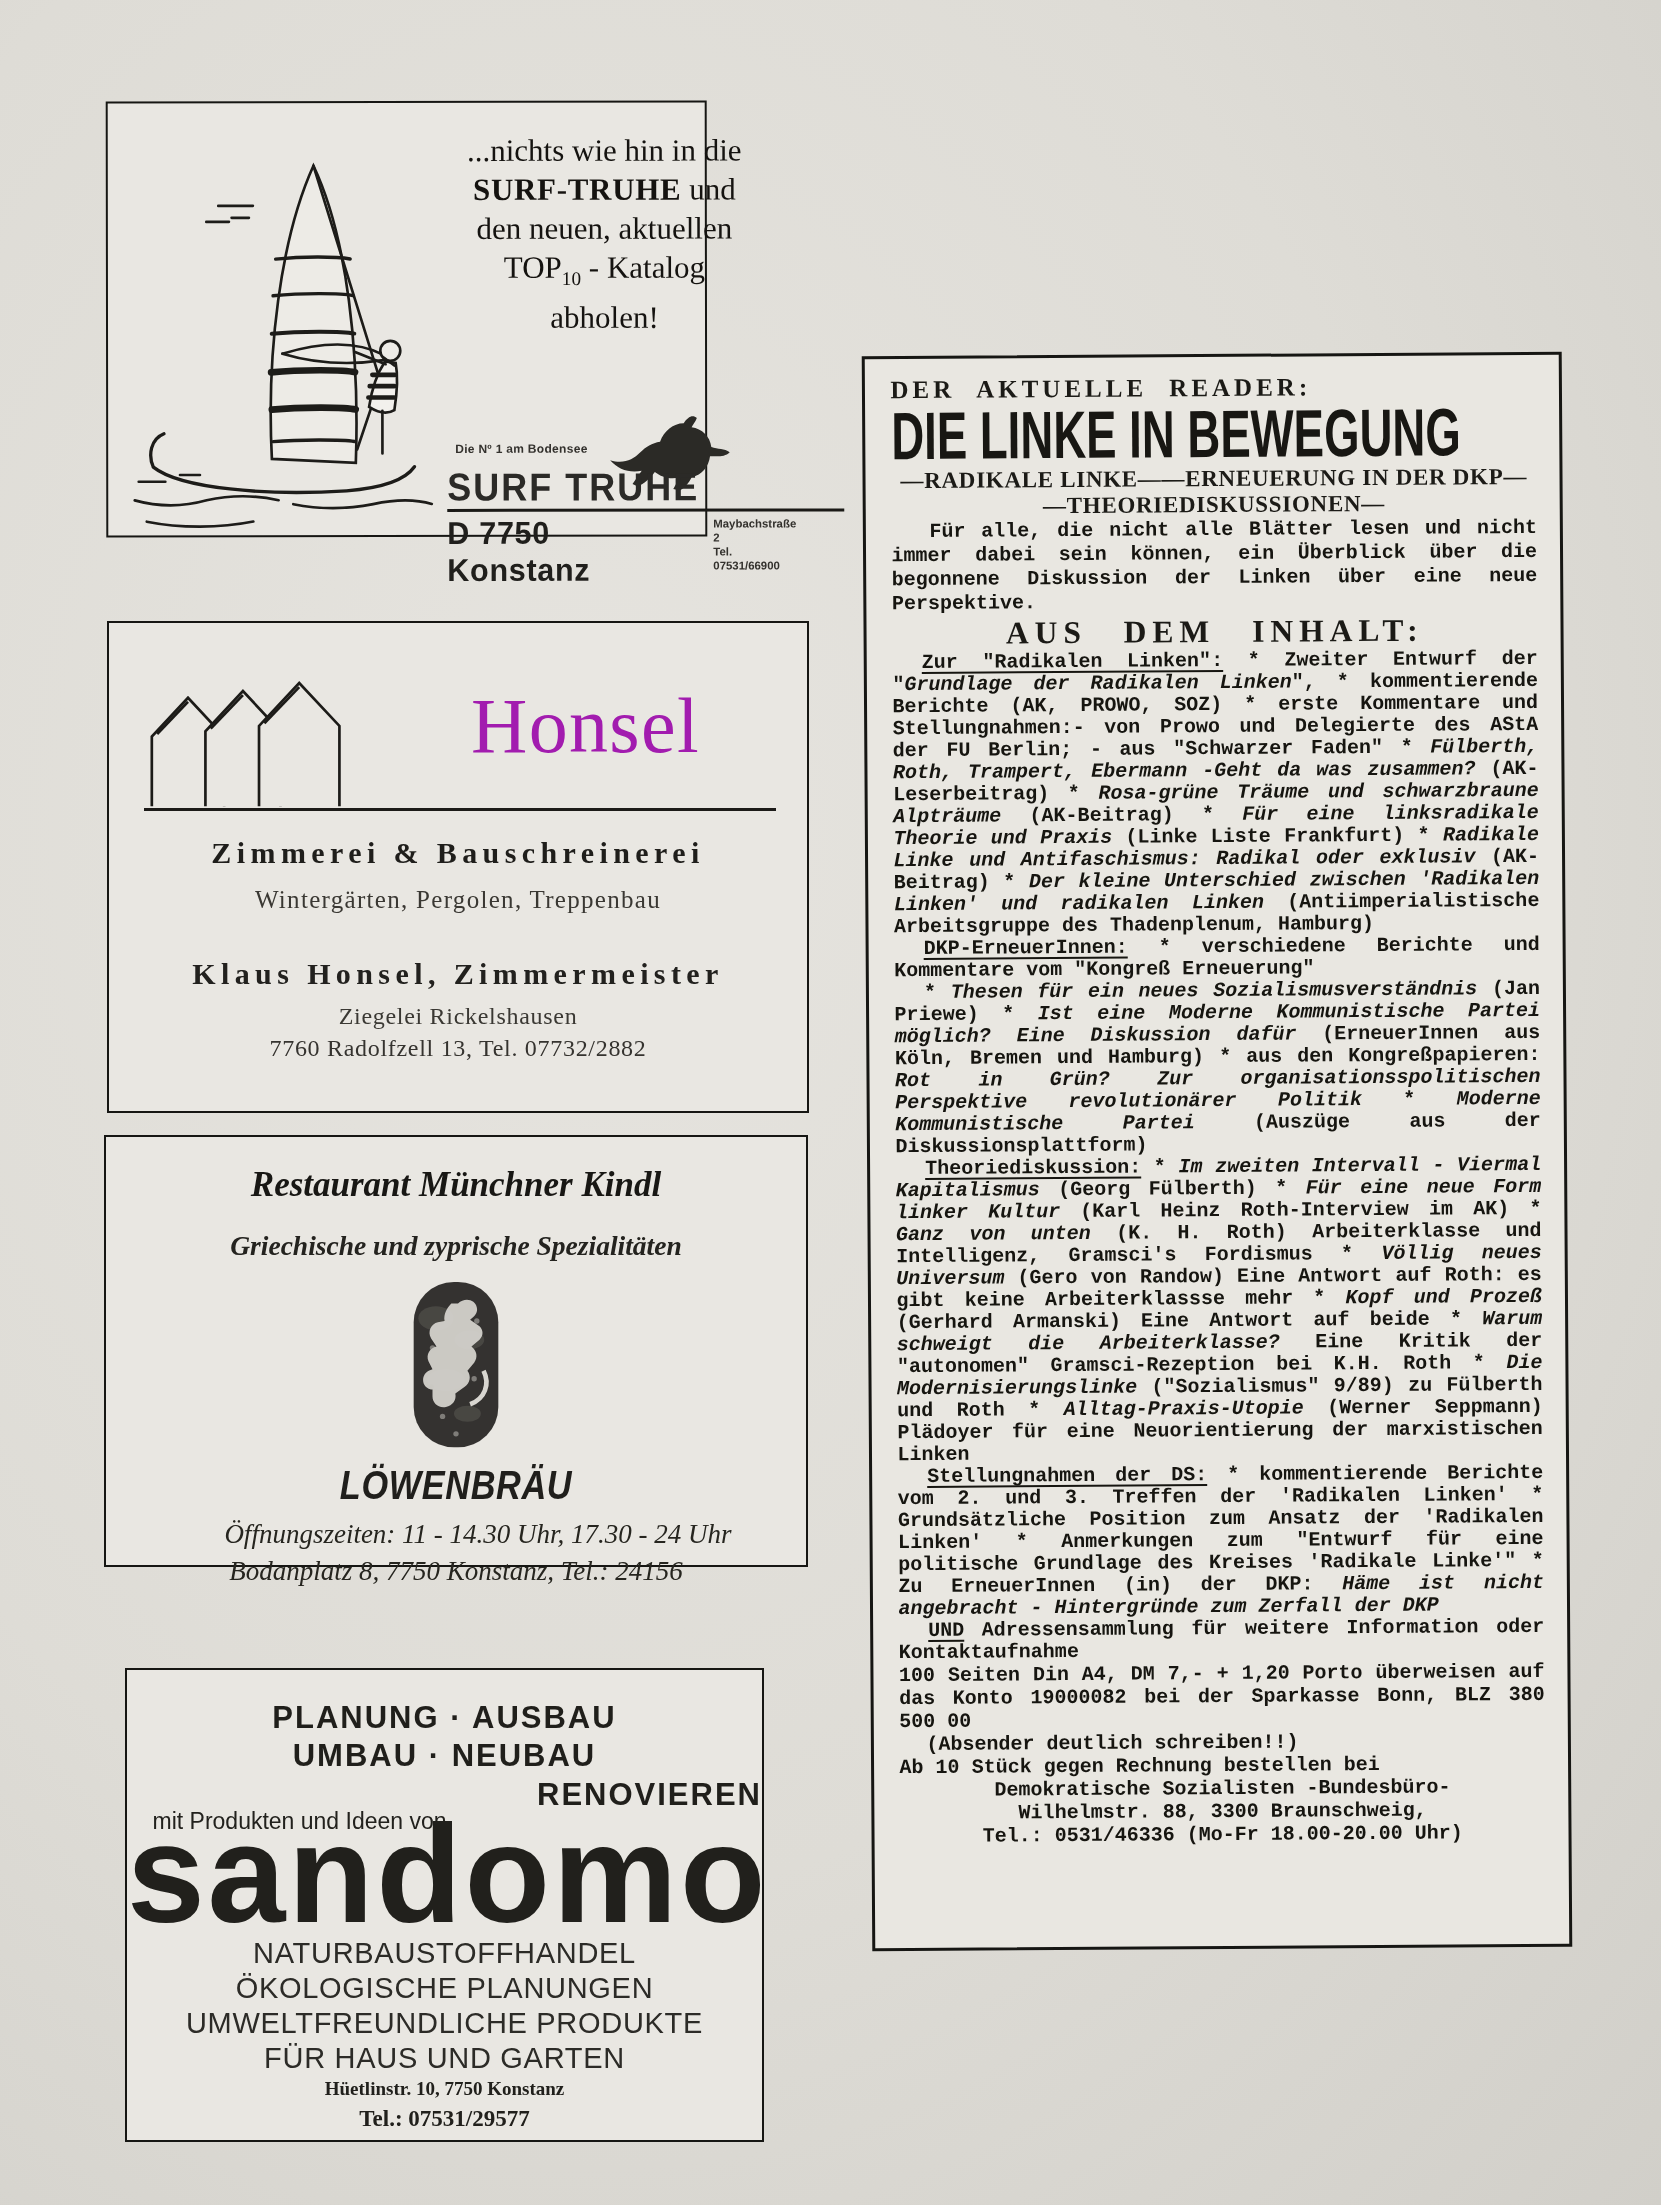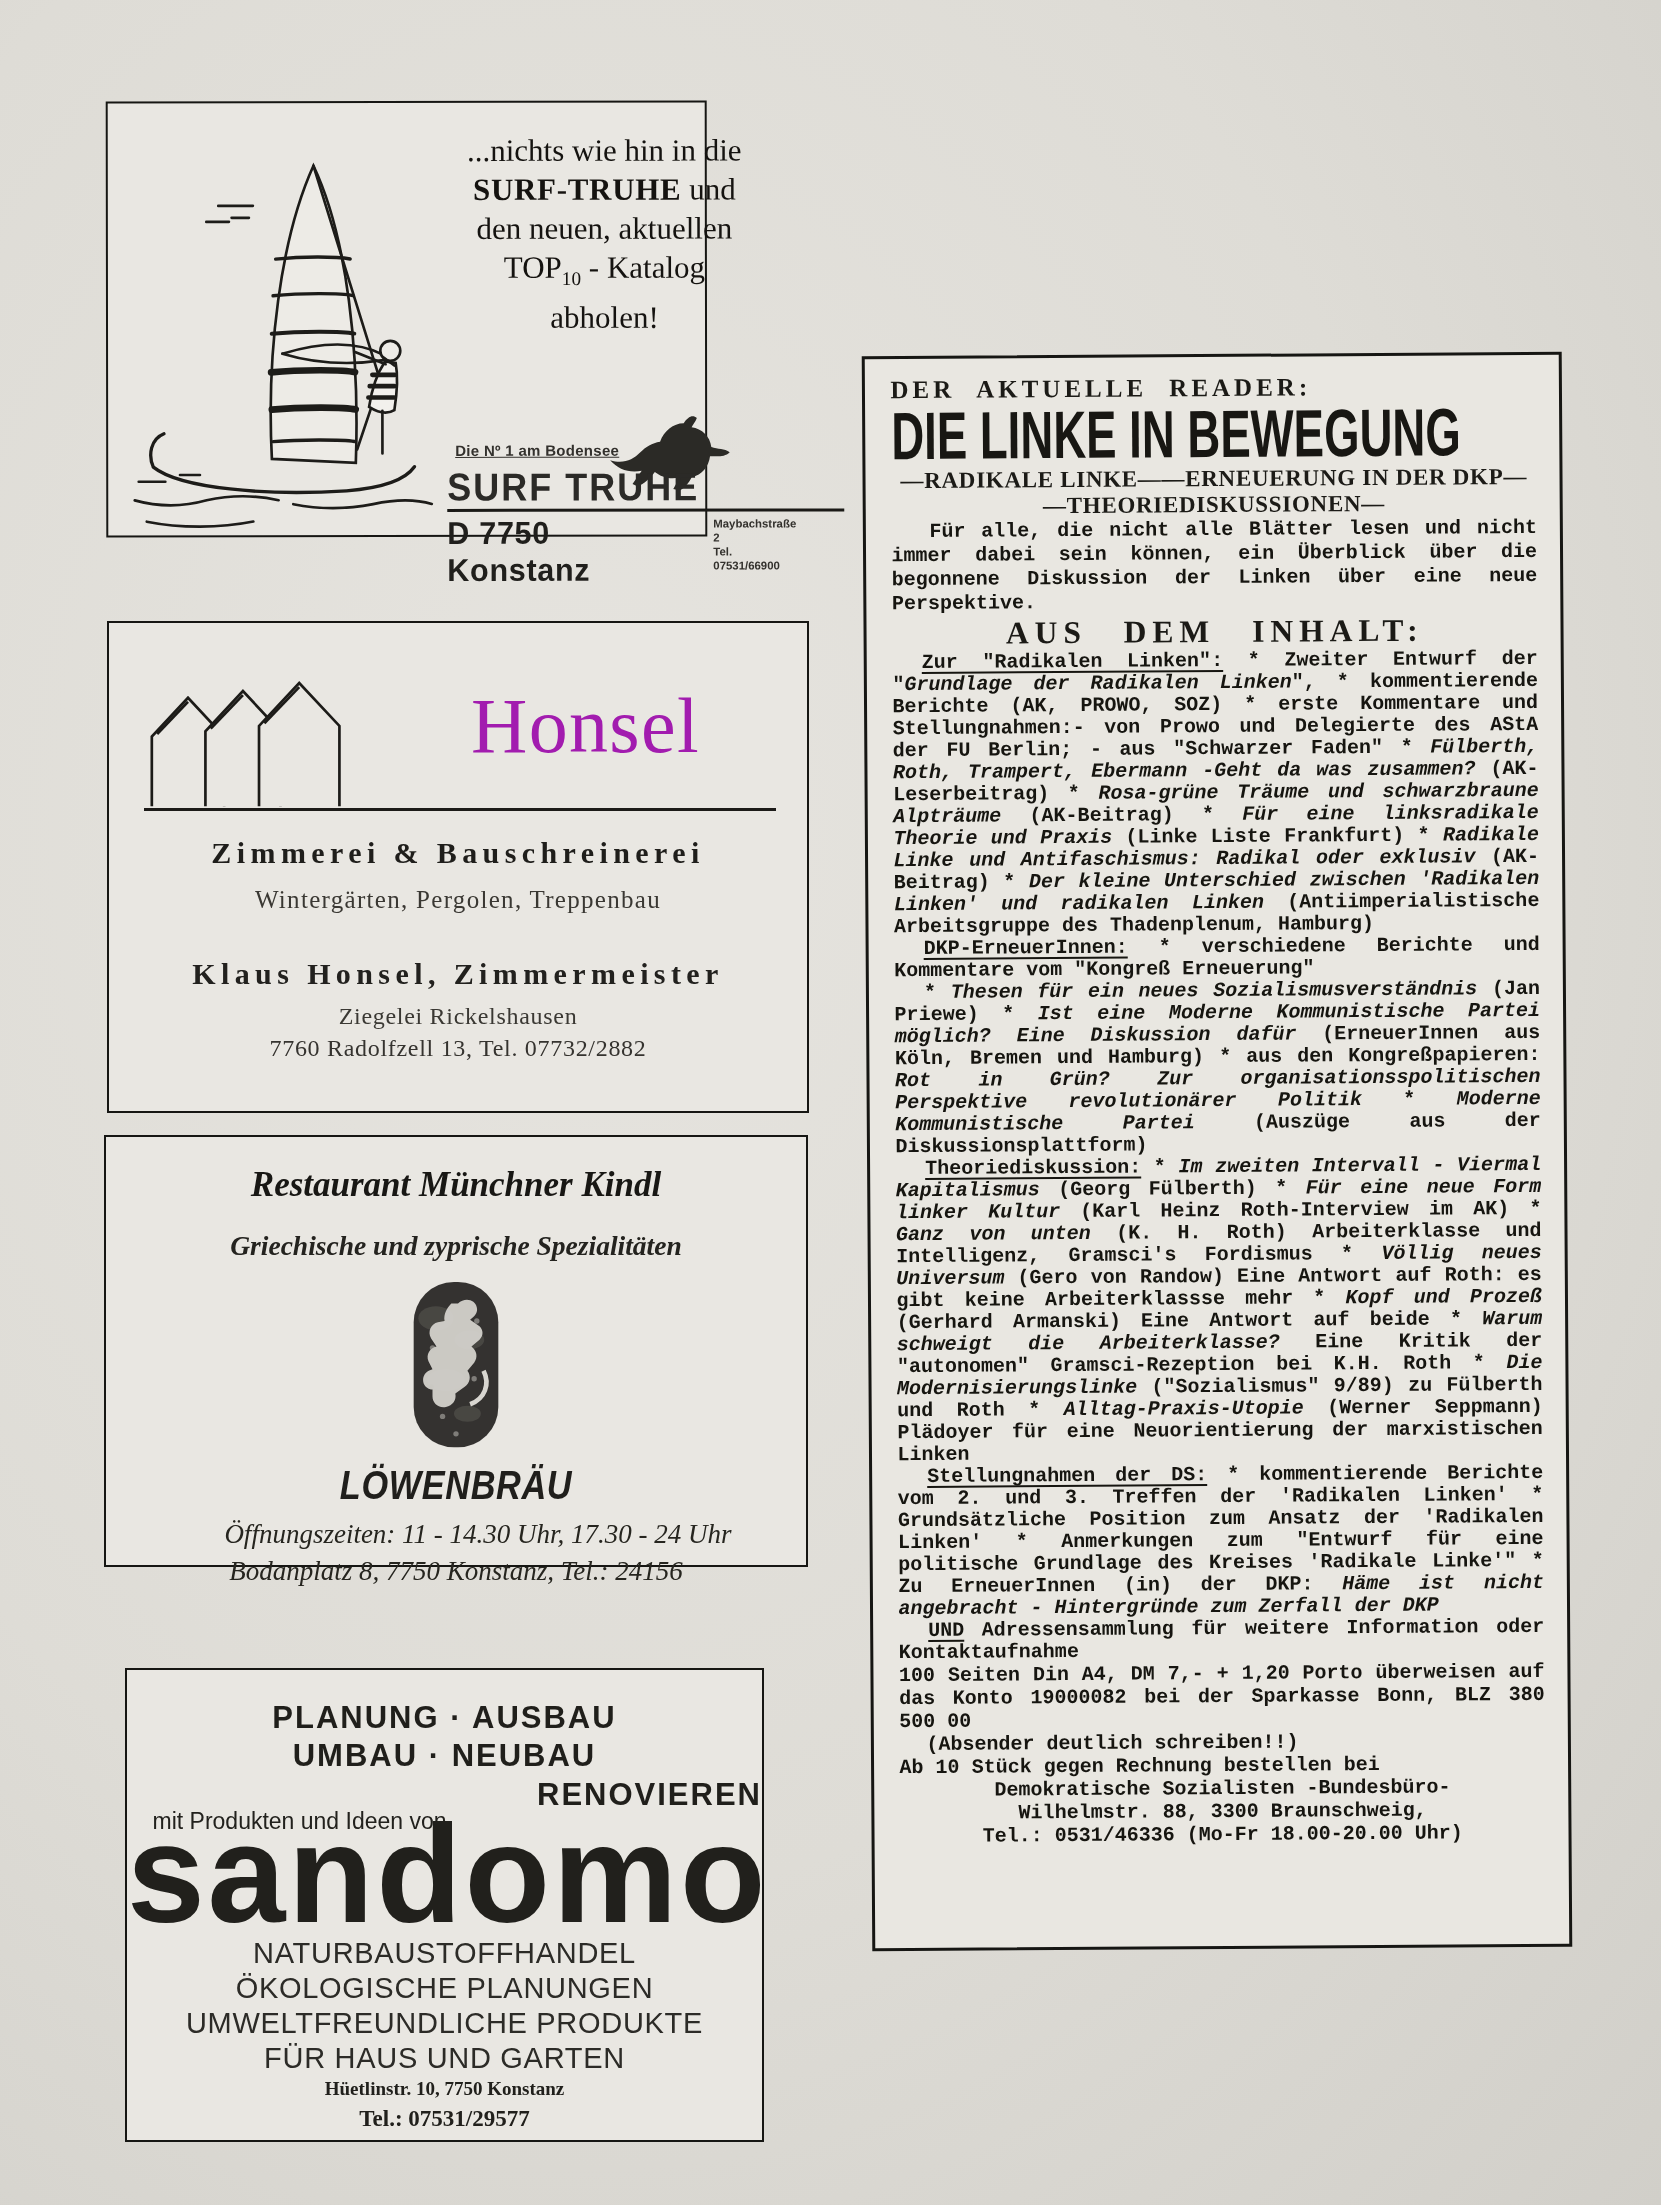--- a/index.html
+++ b/index.html
@@ -23,21 +23,21 @@
   
   .adbox{position:absolute;background:#e9e7e2;border:2px solid #161613;box-sizing:border-box;}
   .abs{position:absolute;}
   
   .surf{left:106px;top:101px;width:601px;height:436px;transform:rotate(-.08deg);}
   .surf-text{position:absolute;left:302px;top:28px;width:389px;text-align:center;
         font-size:31px;line-height:39px;color:#151310;}
   .surf-text .bold{font-weight:bold;letter-spacing:0.7px;}
   .surf-text sub{font-size:.62em;}
   .surf-claim{position:absolute;left:347px;top:339px;font-family:"Liberation Sans",sans-serif;
-        font-weight:bold;font-size:15px;color:#33312d;letter-spacing:0.3px;text-decoration:underline;}
+        font-weight:bold;font-size:12px;color:#33312d;letter-spacing:0.3px;}
   .surf-logo{position:absolute;left:339px;top:362px;font-family:"Liberation Sans",sans-serif;
         font-weight:900;font-size:36px;letter-spacing:2px;color:#2b2a27;transform:scaleY(1.08);transform-origin:left top;}
   .surf-rule{position:absolute;left:339px;top:406px;width:397px;height:2.7px;background:#1b1a17;}
   .surf-city{position:absolute;left:339px;top:412px;font-family:"Liberation Sans",sans-serif;
         font-weight:600;font-size:31.5px;letter-spacing:0.7px;color:#201f1c;transform:scaleX(.97);transform-origin:left top;}
   .surf-street{position:absolute;left:605px;top:414px;font-family:"Liberation Sans",sans-serif;
         font-weight:bold;font-size:11.4px;line-height:14px;color:#33312d;text-align:left;}
   
   .honsel{left:107px;top:621px;width:702px;height:492px;border-width:2.7px;}
   .honsel-name{position:absolute;left:282px;top:58px;width:389px;text-align:center;

